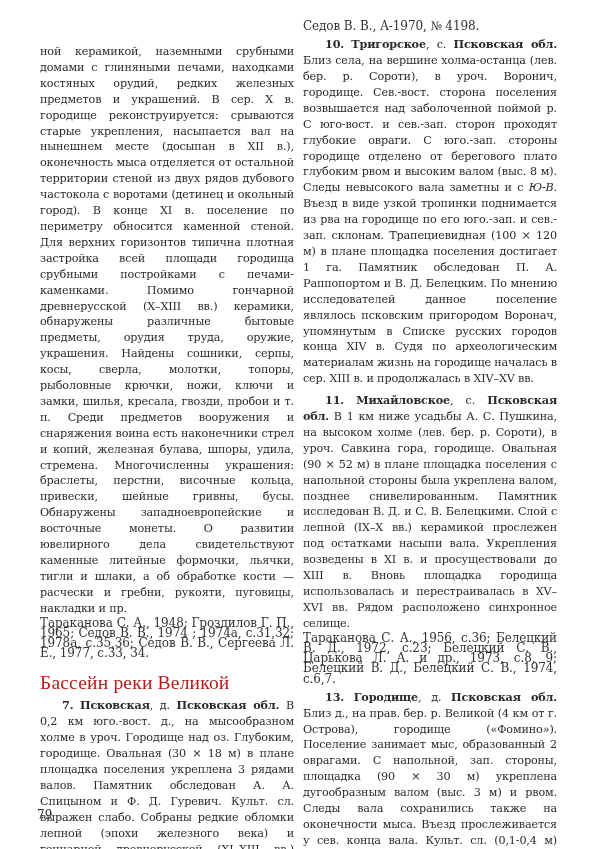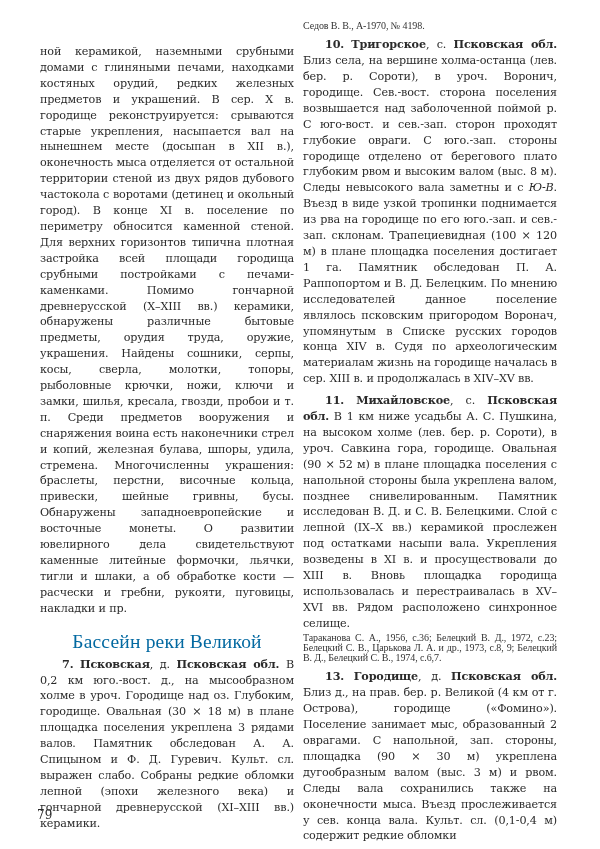--- a/index.html
+++ b/index.html
@@ -4,37 +4,38 @@
 <style>
   html, body { margin: 0; padding: 0; }
   body {
     width: 600px; height: 849px; background: #ffffff; position: relative; overflow: hidden;
     font-family: "DejaVu Serif", "Liberation Serif", serif; color: #2a2a2a;
   }
   .col { position: absolute; top: 44px; width: 254px; }
   .col-left { left: 40px; }
   .col-right { left: 303px; top: 20px; }
   p { margin: 0; font-size: 11.2px; line-height: 15.9px; text-align: justify; letter-spacing: -0.15px; }
-  .ref { font-size: 10px; line-height: 10.2px; color: #333; margin: 1px 0 0 0; letter-spacing: -0.1px; font-family: Liberation Serif, serif; }
+  .ref { font-size: 12px; line-height: 10.2px; color: #333; margin: 1px 0 0 0; letter-spacing: -0.1px; }
   .entry { margin-top: 6px; }
   .entry p.body { text-indent: 22px; }
   .num, .name { font-weight: bold; }
   .region { font-weight: bold; }
   .section-heading {
     font-family: "Liberation Serif", "DejaVu Serif", serif;
-    font-size: 19.5px; text-align: center; margin: 14px 0 4px 0; font-weight: normal; color: #0369a1; letter-spacing: 0.2px;
+    font-size: 19.5px; text-align: left; margin: 14px 0 4px 0; font-weight: normal; color: #b91c1c; letter-spacing: 0.2px;
   }
   .page-number { position: absolute; left: 37px; top: 808px; font-size: 12px; }
   i { font-style: italic; }
 </style>
 </head>
 <body>
 
 <div class="col col-left">
   <p>ной керамикой, наземными срубными домами с глиняными печами, находками костяных орудий, редких железных предметов и украшений. В сер. X в. городище реконструируется: срываются старые укрепления, насыпается вал на нынешнем месте (досыпан в XII в.), оконечность мыса отделяется от остальной территории стеной из двух рядов дубового частокола с воротами (детинец и окольный город). В конце XI в. поселение по периметру обносится каменной стеной. Для верхних горизонтов типична плотная застройка всей площади городища срубными постройками с печами-каменками. Помимо гончарной древнерусской (X–XIII вв.) керамики, обнаружены различные бытовые предметы, орудия труда, оружие, украшения. Найдены сошники, серпы, косы, сверла, молотки, топоры, рыболовные крючки, ножи, ключи и замки, шилья, кресала, гвозди, пробои и т. п. Среди предметов вооружения и снаряжения воина есть наконечники стрел и копий, железная булава, шпоры, удила, стремена. Многочисленны украшения: браслеты, перстни, височные кольца, привески, шейные гривны, бусы. Обнаружены западноевропейские и восточные монеты. О развитии ювелирного дела свидетельствуют каменные литейные формочки, льячки, тигли и шлаки, а об обработке кости — расчески и гребни, рукояти, пуговицы, накладки и пр.</p>
+  <p class="ref">Тараканова С. А., 1948; Гроздилов Г. П., 1965; Седов В. В., 1974 ; 1974а, с.31,32; 1978а, с.35,36; Седов В. В., Сергеева Л. Е., 1977, с.33, 34.</p>
 
   <h2 class="section-heading">Бассейн реки Великой</h2>
 
   <div class="entry" style="margin-top:4px">
     <p class="body">
       <span class="num">7.</span>
       <span class="name">Псковская</span><span>, д.</span>
       <span class="region">Псковская обл.</span>
       <span>В 0,2 км юго.-вост. д., на мысообразном холме в уроч. Городище над оз. Глубоким, городище. Овальная (30 × 18 м) в плане площадка поселения укреплена 3 рядами валов. Памятник обследован А. А. Спицыном и Ф. Д. Гуревич. Культ. сл. выражен слабо. Собраны редкие обломки лепной (эпохи железного века) и гончарной древнерусской (XI–XIII вв.) керамики.</span>
     </p>

